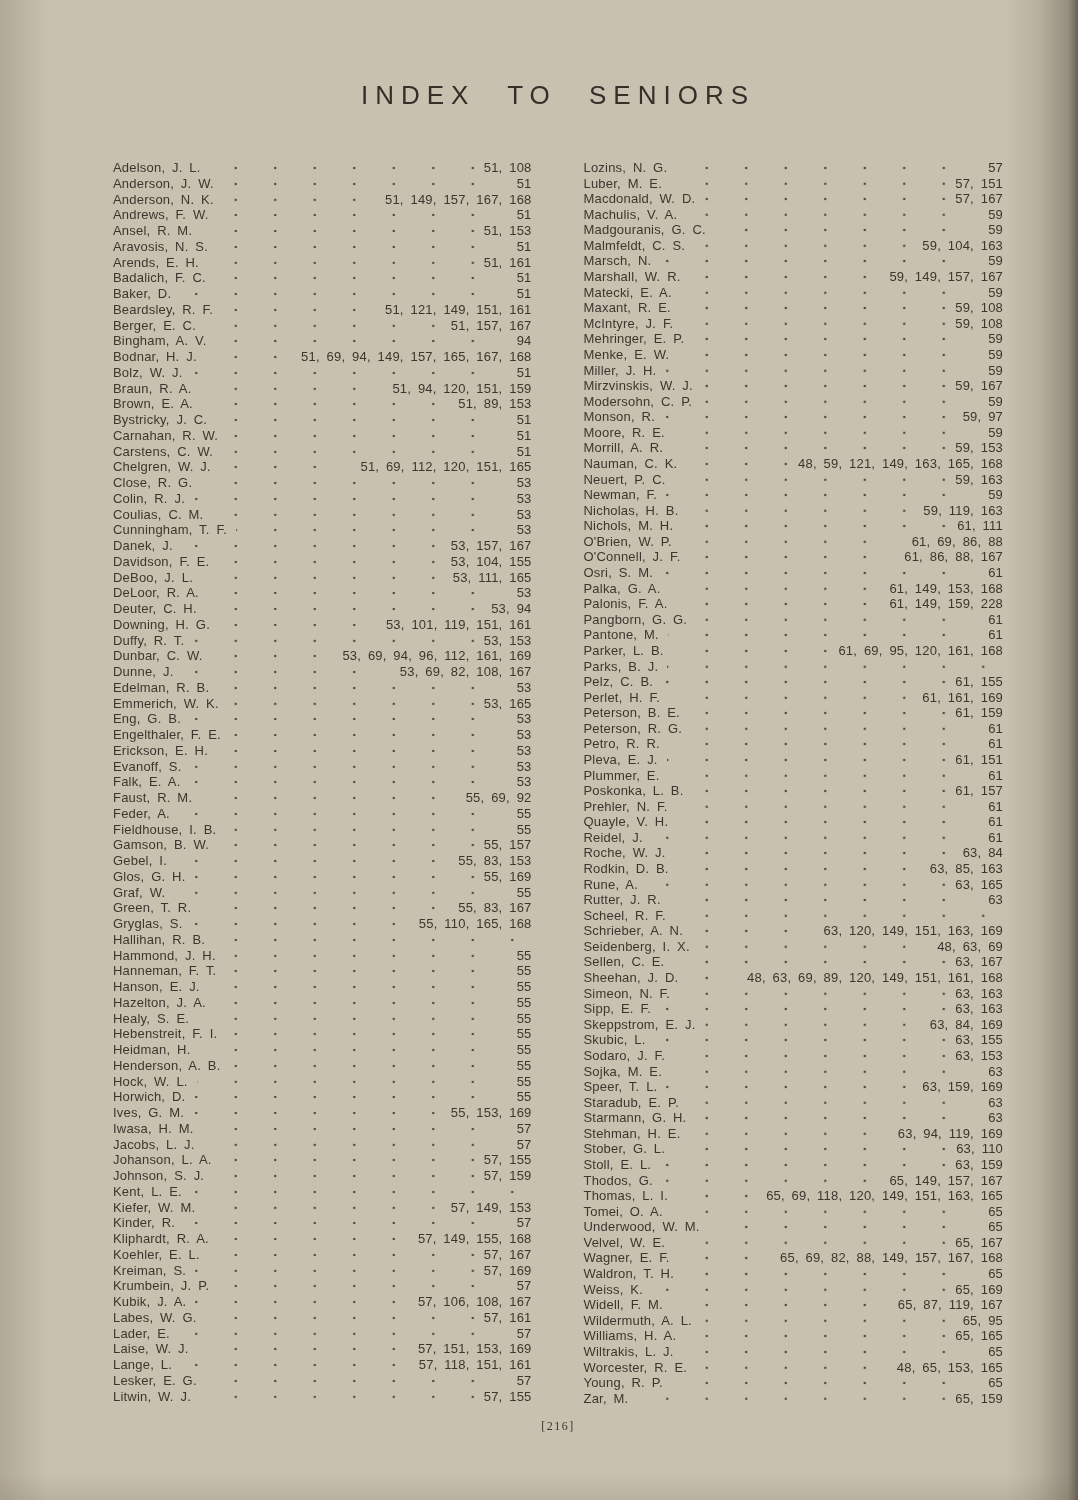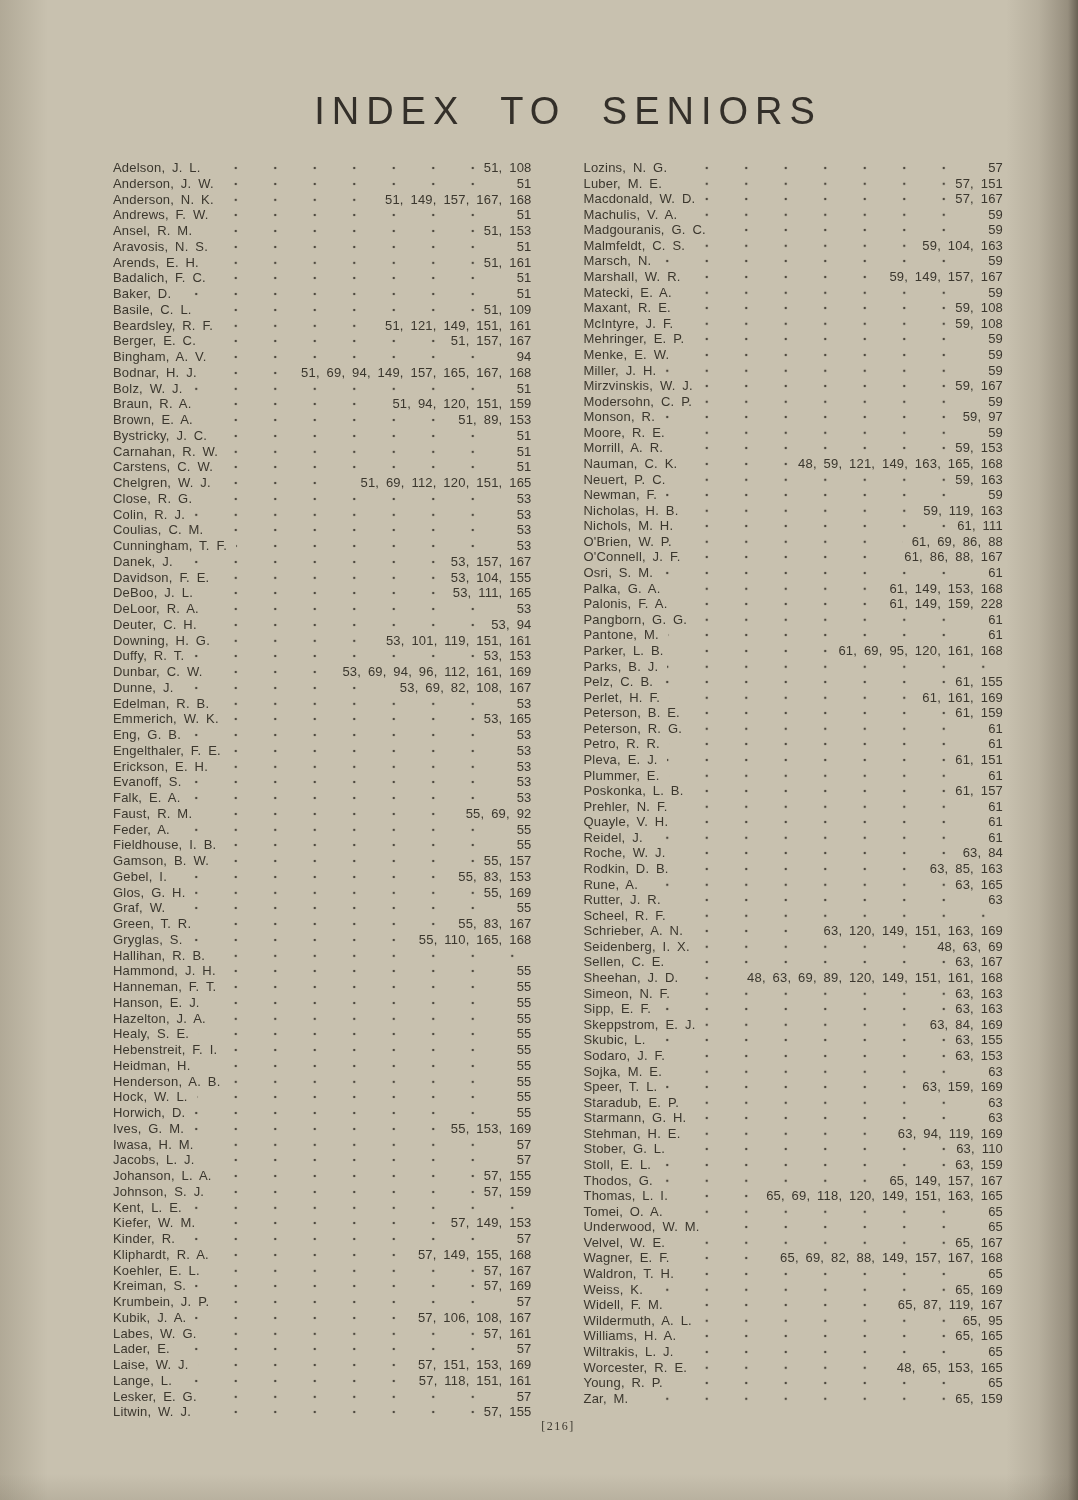--- a/index.html
+++ b/index.html
@@ -31,23 +31,23 @@
   }
   .edge-bottom {
     position: absolute; left: 0; right: 0; bottom: 0; height: 26px;
     background: linear-gradient(to bottom, rgba(90,80,62,0), rgba(90,80,62,0.14));
     pointer-events: none;
   }
 
   .title {
     position: absolute;
     top: 80px; left: 113px; width: 890px;
-    margin: 10px;
+    margin: 0;
     text-align: center;
-    font-size: 38px;
+    font-size: 26px;
     font-weight: 400;
     letter-spacing: 7px;
     word-spacing: 18px;
     color: var(--title-ink, #332f29);
     white-space: nowrap;
   }
 
   .columns {
     position: absolute;
     top: 160px; left: 113px; width: 890px;
@@ -138,24 +138,20 @@
         </div>
         <div class="row">
           <span class="nm">Badalich, F. C.</span>
           <span class="pg">51</span>
         </div>
         <div class="row">
           <span class="nm">Baker, D.</span>
           <span class="pg">51</span>
         </div>
         <div class="row">
-          <span class="nm">Basile, C. L.</span>
-          <span class="pg">51, 109</span>
-        </div>
-        <div class="row">
           <span class="nm">Beardsley, R. F.</span>
           <span class="pg">51, 121, 149, 151, 161</span>
         </div>
         <div class="row">
           <span class="nm">Berger, E. C.</span>
           <span class="pg">51, 157, 167</span>
         </div>
         <div class="row">
           <span class="nm">Bingham, A. V.</span>
           <span class="pg">94</span>

